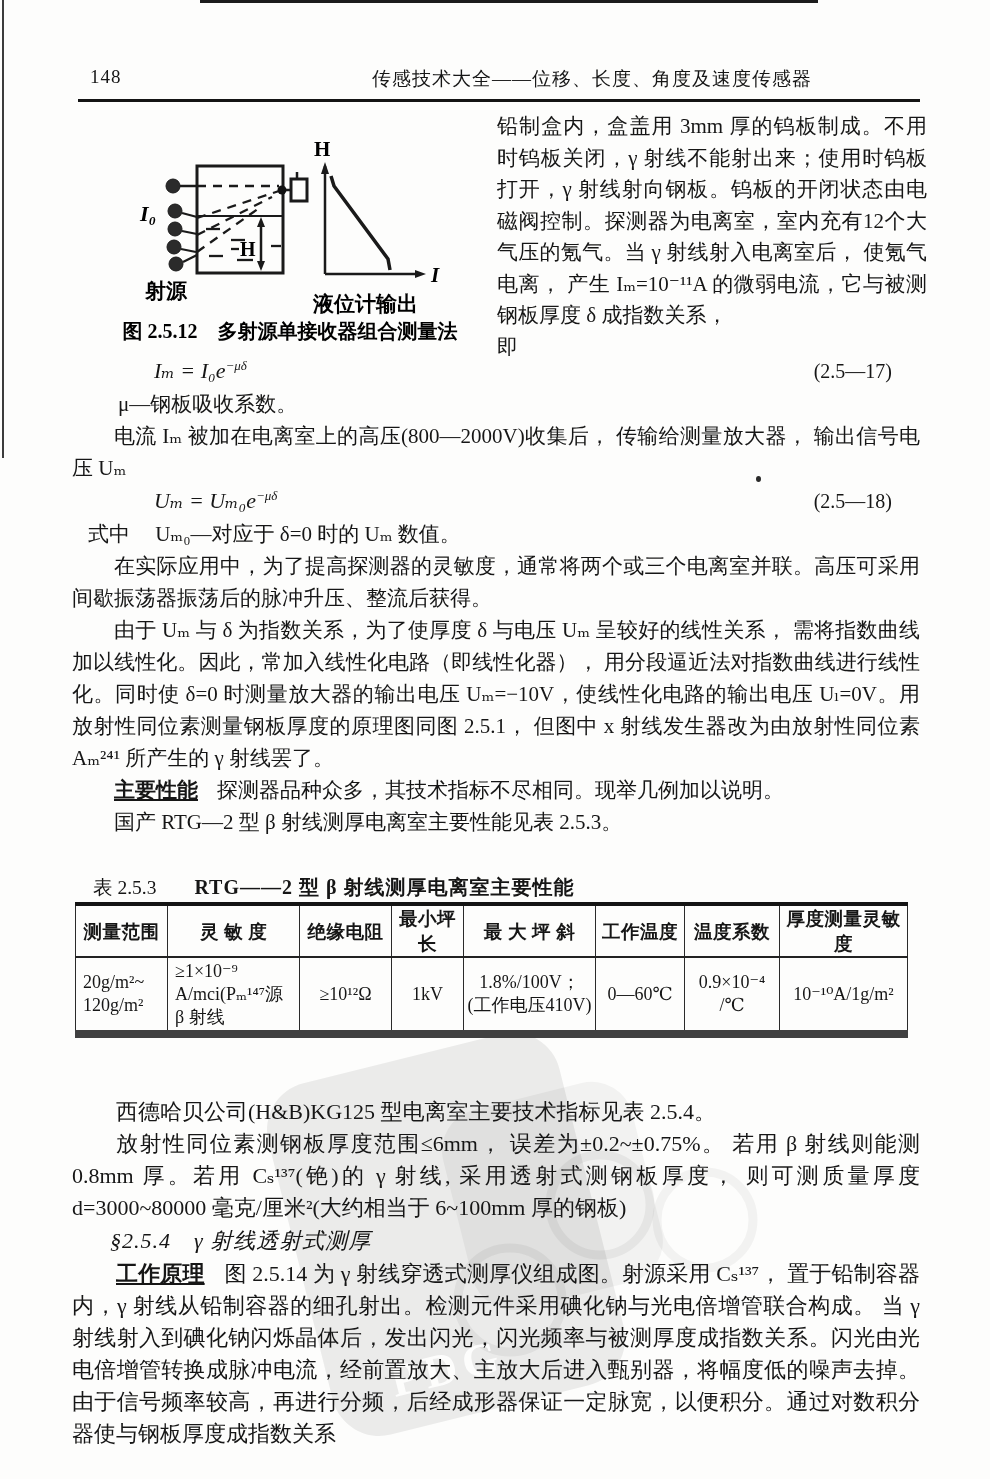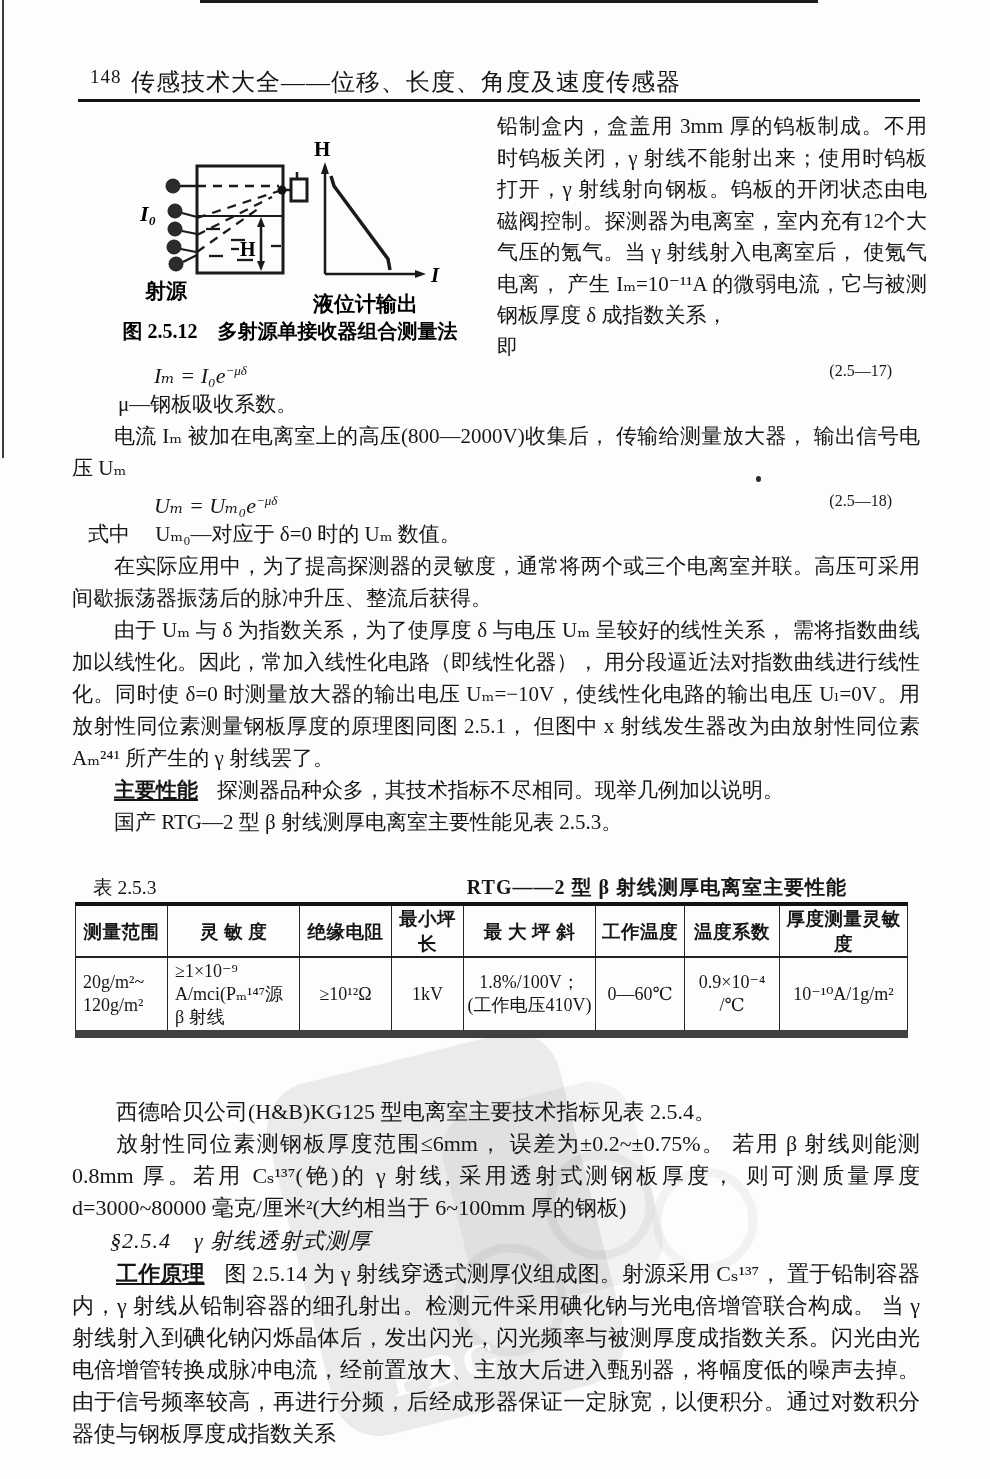--- a/index.html
+++ b/index.html
@@ -12,47 +12,47 @@
   .abs { position:absolute; z-index:1; }
   p { margin:0; }
 
   
   .edge-top { left:200px; top:0; width:618px; height:3px; background:#1c1c1c; z-index:1; }
   .edge-left { left:2px; top:0; width:2px; height:458px; background:#3c3c3c; z-index:1; }
   .speck { left:756px; top:476px; width:5px; height:6px; background:#2a2a2a; border-radius:50%; z-index:1; }
 
   
   .page-num { left:90px; top:66px; font-size:19px; letter-spacing:1px; }
-  .running-title { left:0; top:66px; width:812px; text-align:center; font-size:24px; letter-spacing:1px; }
+  .running-title { left:0; top:66px; width:812px; text-align:right; font-size:19px; letter-spacing:1px; }
   .head-rule { left:78px; top:99px; width:842px; height:3px; background:#141414; }
 
   
   .figure-wrap { left:85px; top:128px; width:420px; height:228px; }
   svg text { font-family:"Liberation Serif","DejaVu Serif",serif; }
 
   .right-col { left:497px; top:111px; width:430px; font-size:21px; line-height:31.5px; text-align:justify; }
   .right-col .tail { text-align:left; }
 
   
   .main-1 { left:72px; top:354px; width:848px; font-size:21px; line-height:32px; }
   .para { text-align:justify; text-indent:2em; }
-  .formula { display:flex; align-items:flex-start; height:34px; line-height:34px; }
+  .formula { display:flex; align-items:flex-end; height:34px; line-height:34px; }
   .f-body { padding-left:82px; font-style:italic; font-size:22px; }
   .f-exp { font-size:13px; font-style:italic; }
-  .f-num { margin-left:auto; padding-right:28px; font-style:normal; font-size:16px; }
+  .f-num { margin-left:auto; padding-right:28px; font-style:normal; font-size:20px; }
   .where { height:32px; line-height:32px; padding-left:16px; }
   .where .where-label { margin-right:1.2em; }
   .where2 { padding-left:46px; }
   .runin { margin-right:0.9em; font-weight:bold;text-decoration:underline; }
 
   
   .tblock { left:75px; top:872px; width:832px; }
-  .tcaption { display:flex; align-items:center; height:30px; font-size:19.5px; }
+  .tcaption { display:flex; align-items:center; height:30px; font-size:19.5px;gap:38px; }
   .tcaption .tlabel { padding-left:18px; }
-  .tcaption .ttitle { flex:1; text-align:right; font-weight:bold; font-size:20px; letter-spacing:1px; }
+  .tcaption .ttitle { flex:1; text-align:left; font-weight:bold; font-size:20px; letter-spacing:1px; }
   table.spec { width:100%; border-collapse:collapse; table-layout:fixed;
     border-top:4px solid #141414; border-bottom:8px solid #404040; }
   table.spec th {
     border-left:1.5px solid #2a2a2a; border-right:1.5px solid #2a2a2a;
     border-bottom:2px solid #222; height:48px; font-size:18.5px; font-weight:600;
     text-align:center; padding:0 1px; letter-spacing:0.5px;
   }
   table.spec td {
     border-left:1.5px solid #2a2a2a; border-right:1.5px solid #2a2a2a;
     height:72px; font-size:18px; line-height:23px; text-align:center;

